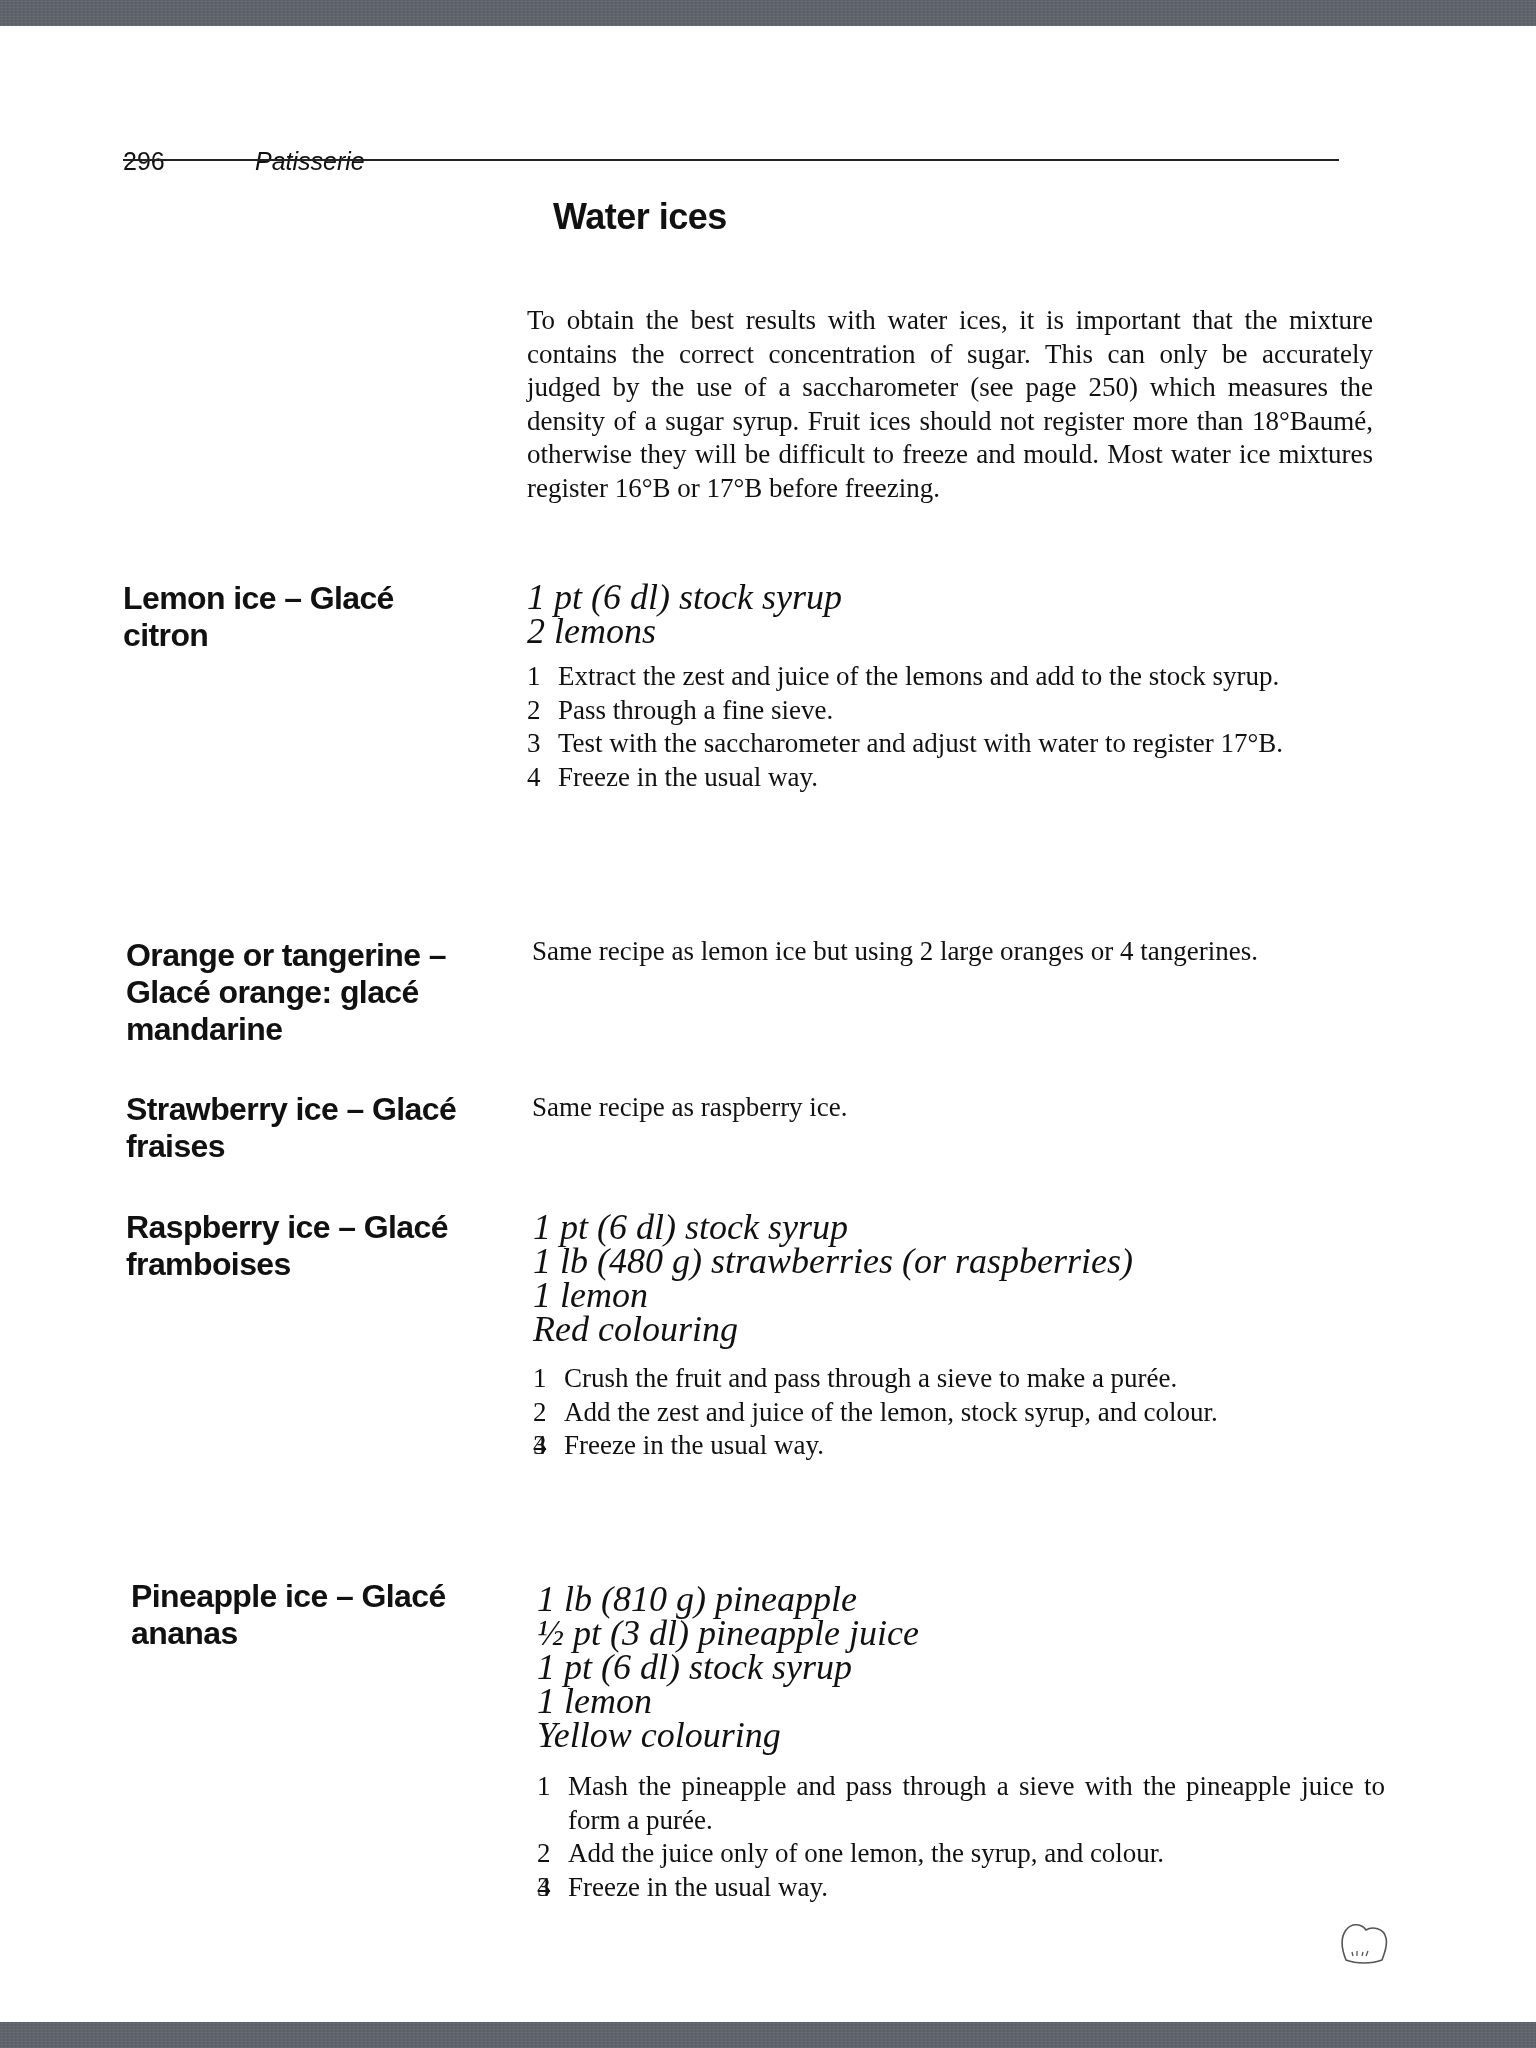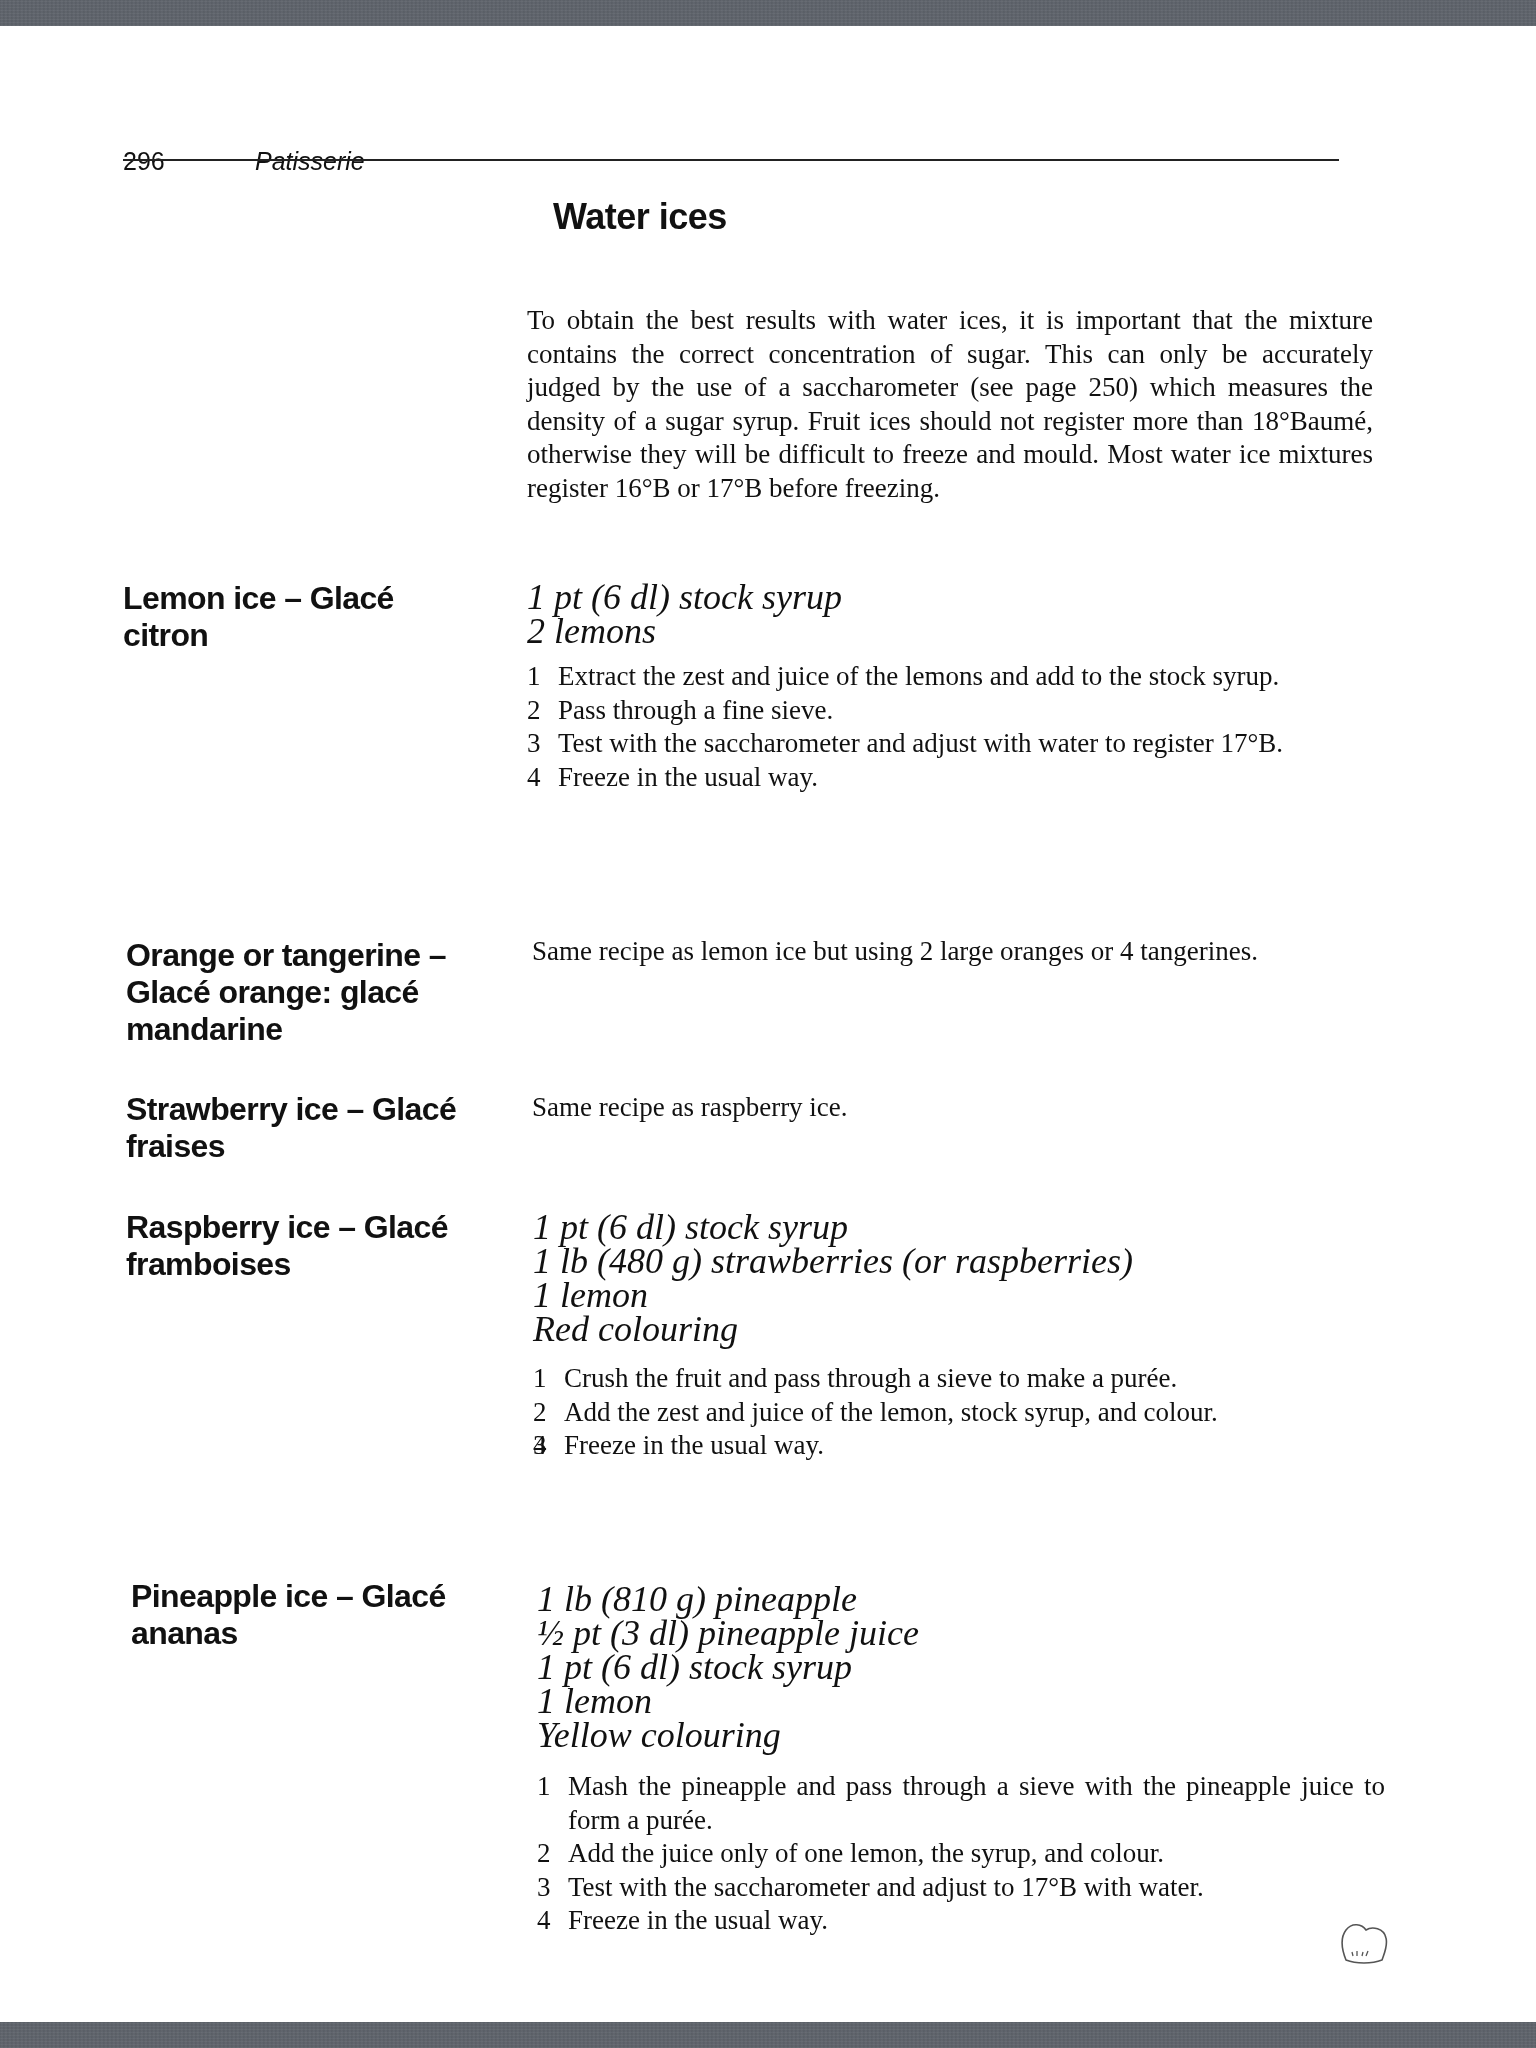--- a/index.html
+++ b/index.html
@@ -111,21 +111,21 @@
   <div>1 pt (6 dl) stock syrup</div>
   <div>1 lemon</div>
   <div>Yellow colouring</div>
 </div>
 <ul class="steps" style="left:537px; top:1770px; width:848px;">
   <li>
       <span class="num">1</span>
       <span style="display:block;text-align:justify;">Mash the pineapple and pass through a sieve with the pineapple juice to form a purée.</span>
     </li>
   <li><span class="num">2</span><span>Add the juice only of one lemon, the syrup, and colour.</span></li>
-  <li><span class="num">3</span><span>Test with the saccharometer and adjust to 17°B with water.</span></li>
+  <li><span class="num">3</span></li>
   <li><span class="num">4</span><span>Freeze in the usual way.</span></li>
 </ul>
 
 <svg class="chef-hat" viewBox="0 0 52 50">
   <path d="M8 40 C4 30, 2 18, 8 10 C14 2, 24 4, 28 10 C34 6, 46 8, 48 18 C50 26, 46 34, 44 40 C34 44, 18 44, 8 40 Z" fill="none" stroke="#555" stroke-width="1.6"></path>
   <path d="M14 32 l1 4 M19 31 l0 5 M25 32 l-1 4 M30 31 l-2 5" stroke="#555" stroke-width="1.3" fill="none"></path>
 </svg>
 
 <div class="bar bottom"></div>
 

